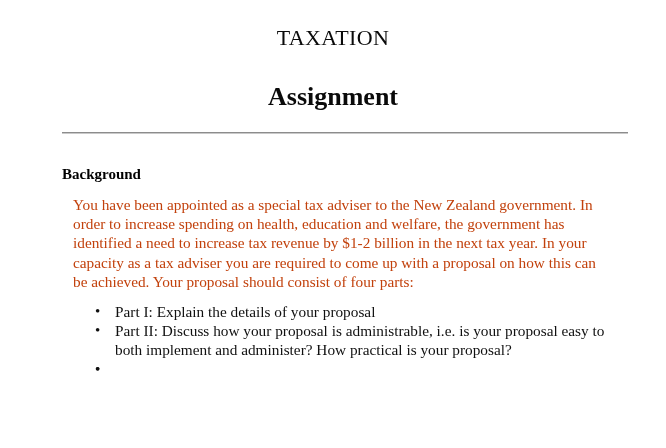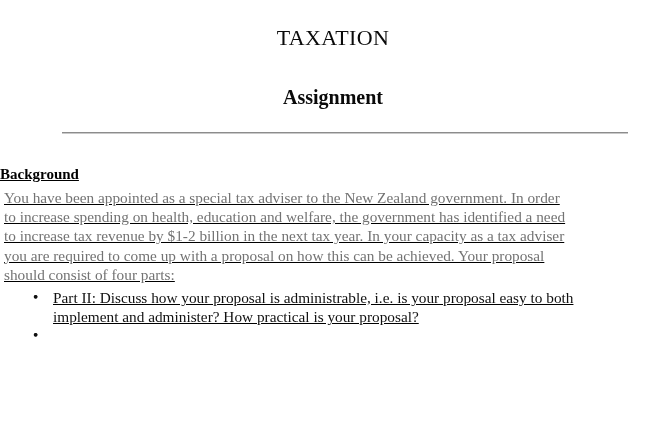--- a/index.html
+++ b/index.html
@@ -27,58 +27,58 @@
     font-variant: small-caps;
     font-weight: normal;
     letter-spacing: 0.4px;
     margin: 0;
     padding-top: 24px;
     line-height: 28px;
     color: #0a0a0a;
   }
   .title-sub {
     text-align: center;
-    font-size: 20px;
+    font-size: 26px;
     font-weight: bold;
     margin: 0;
     padding-top: 29px;
     line-height: 32px;
     color: #0a0a0a;
   }
   .rule-wrap {
     padding-top: 19px;
     padding-left: 62px;
     padding-right: 38px;
   }
   .rule {
     height: 0;
     border: 0;
     border-top: 1px solid #8c8c8c;
     border-bottom: 1px solid #c9c9c9;
     margin: 0;
     width: 566px;
   }
   .body-block {
+    padding-left: 62px;
     padding-right: 44px;
     padding-top: 31px;
-    text-decoration: underline;
   }
   .section-heading {
     font-size: 15px;
     font-weight: bold;
     line-height: 19px;
     margin: 0;
     color: #000;
   }
   .para {
     font-size: 15.3px;
     line-height: 19.2px;
-    margin: 4px;
+    margin: 11px;
     text-align: left;
-    color: #737373;
+    color: #c2410c;
     max-width: 562px;
   }
   .bullet-list {
     list-style: none;
     margin: 0;
     padding: 0;
   }
   .bullet-item {
     position: relative;
     font-size: 15.3px;
@@ -110,20 +110,21 @@
 
   <div class="body-block">
 
     <div class="section-heading">Background</div>
 
     <p class="para">You have been appointed as a special tax adviser to the New Zealand government. In order to increase spending on health, education and welfare, the government has identified a need to increase tax revenue by $1-2 billion in the next tax year. In your capacity as a tax adviser you are required to come up with a proposal on how this can be achieved. Your proposal should consist of four parts:</p>
 
     <ul class="bullet-list">
       <li class="bullet-item">
         <span class="bullet-marker">•</span>
+        <span>Part I: Explain the details of your proposal</span>
       </li>
       <li class="bullet-item">
         <span class="bullet-marker">•</span>
         <span>Part II: Discuss how your proposal is administrable, i.e. is your proposal easy to both implement and administer? How practical is your proposal?</span>
       </li>
       <li class="bullet-item">
         <span class="bullet-marker">•</span>
       </li>
       <li class="bullet-item">
         <span class="bullet-marker">•</span>

